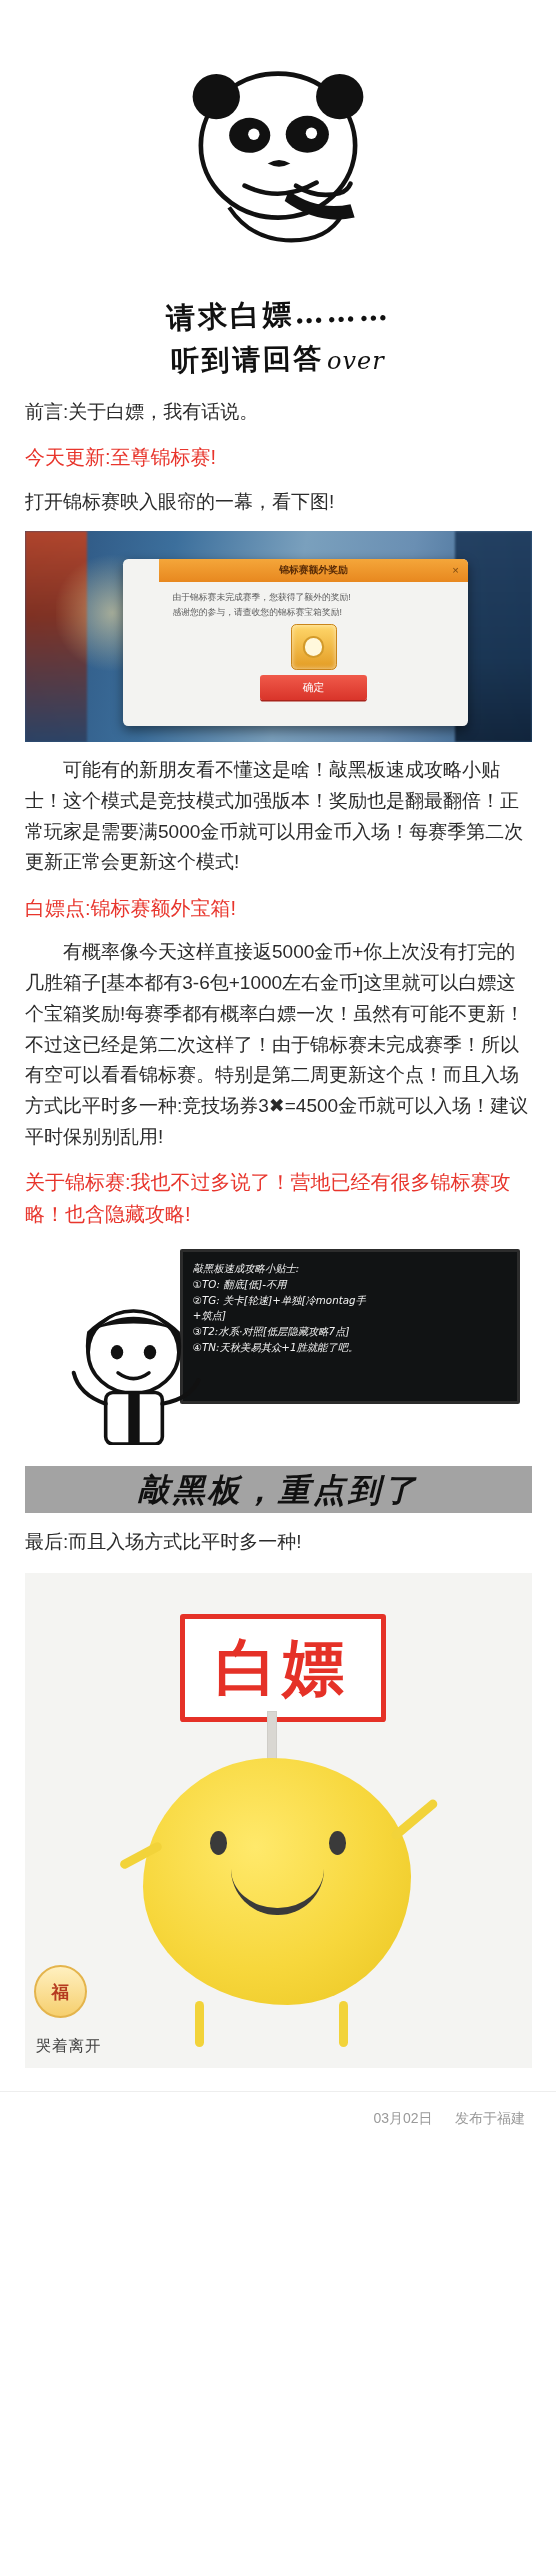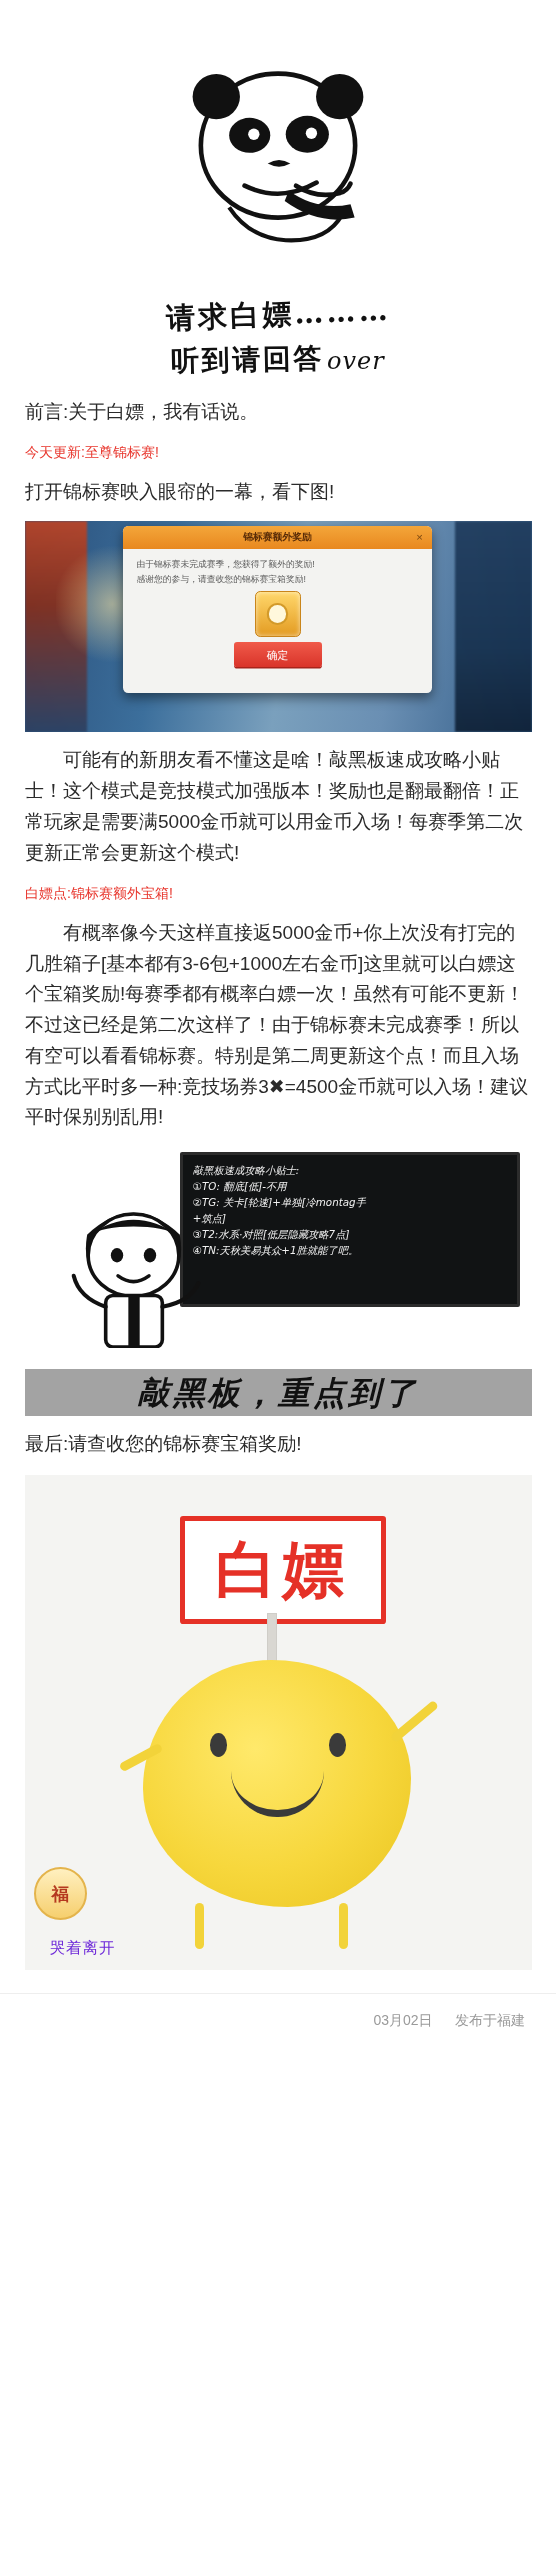--- a/index.html
+++ b/index.html
@@ -83,21 +83,21 @@
   .para {
     font-size: 19px;
     line-height: 1.62;
     color: #2b2b2b;
     margin: 13.4px 0;
     word-break: break-all;
   }
   .para.indent { text-indent: 2em; }
   .hl-red {
     color: #e8352c;
-    font-size: 14px;
+    font-size: 20px;
     line-height: 1.62;
     margin: 13.4px 0;
   }
 
   
   .shot {
     width: 507px;
     height: 211px;
     margin: 12.4px auto 5.2px auto;
     position: relative;
@@ -115,27 +115,28 @@
     background: linear-gradient(180deg,#1f3b5c,#16304d 60%,#0e1f34 100%);
     opacity: .9;
     filter: blur(1px);
   }
   .shot .glow {
     position: absolute; left: 31px; top: 20.6px; width: 113px; height: 124px;
     background: radial-gradient(circle at 50% 50%, rgba(255,230,160,.55), rgba(255,190,90,0) 70%);
   }
   .dialog {
     position: absolute;
-    left: 98px; top: 5px;
+    left: 98px; top: 28px;
     width: 309px; height: 167px;
     background: #f3f3f1;
     border-radius: 5.2px;
     box-shadow: 0 4.1px 11.3px rgba(0,0,0,.45);
     overflow: hidden;
     font-family: "Liberation Sans", sans-serif;
+    padding-left: 36px;
   }
   .dialog .dlg-head {
     height: 23px;
     background: linear-gradient(180deg,#f4a63a,#e8881f);
     color: #5a2c07;
     font-size: 9.8px;
     display: flex;
     align-items: center;
     justify-content: center;
     font-weight: bold;
@@ -158,21 +159,21 @@
   }
   .dialog .medal:after {
     content: "";
     position: absolute; left: 50%; top: 50%;
     width: 17.5px; height: 17.5px; margin: -8.8px 0 0 -8.8px;
     background: #fff8dc;
     border-radius: 50%;
     box-shadow: 0 0 0 2.1px #d39a2a;
   }
   .dialog .dlg-ok {
-    width: 88px; height: 25px;
+    width: 107px; height: 25px;
     margin: 5.2px auto 0 auto;
     border-radius: 3.1px;
     background: linear-gradient(180deg,#f05a4a,#d9342a);
     color: #fff;
     font-size: 10.8px;
     display: flex; align-items: center; justify-content: center;
     box-shadow: 0 1.5px 0 #a8231b;
   }
   .dialog .dlg-close {
     position: absolute; right: 5.2px; top: 4.1px;
@@ -305,23 +306,23 @@
   .final-img .corner-badge .circ {
     width: 49px; height: 49px;
     border-radius: 50%;
     background: linear-gradient(180deg,#fff0c0,#f6cf6e);
     border: 2.1px solid #e4b44c;
     display: flex; align-items: center; justify-content: center;
     color: #b5391f; font-size: 17.5px; font-weight: bold;
   }
   .final-img .corner-text {
     position: absolute;
-    left: 25px; bottom: 11.3px;
+    left: 11px; bottom: 11.3px;
     font-size: 15.5px;
-    color: #6d28d9;
+    color: #404040;
     letter-spacing: 1px;
   }
 
   
   .footer {
     border-top: 0.5px solid #eeeeee;
     margin-top: 23px;
     padding: 17.5px 31px 17.5px 0;
     text-align: right;
     color: #9a9a9a;
@@ -391,20 +392,23 @@
     </div>
 
     <p class="para indent">可能有的新朋友看不懂这是啥！敲黑板速成攻略小贴士！这个模式是竞技模式加强版本！奖励也是翻最翻倍！正常玩家是需要满5000金币就可以用金币入场！每赛季第二次更新正常会更新这个模式!</p>
 
     <p class="hl-red">
       <span>白嫖点:</span><span>锦标赛额外宝箱!</span>
     </p>
 
     <p class="para indent">有概率像今天这样直接返5000金币+你上次没有打完的几胜箱子[基本都有3-6包+1000左右金币]这里就可以白嫖这个宝箱奖励!每赛季都有概率白嫖一次！虽然有可能不更新！不过这已经是第二次这样了！由于锦标赛未完成赛季！所以有空可以看看锦标赛。特别是第二周更新这个点！而且入场方式比平时多一种:竞技场券3✖=4500金币就可以入场！建议平时保别别乱用!</p>
 
+    <p class="hl-red">
+      <span>关于锦标赛:</span><span>我也不过多说了！营地已经有很多锦标赛攻略！也含隐藏攻略!</span>
+    </p>
   </div>
 
   <div class="board-block">
     <div class="board-scene">
       <div class="blackboard">
         <div class="bline">敲黑板速成攻略小贴士:</div>
         <div class="bline">①TO:  翻底[低]-不用</div>
         <div class="bline">②TG:  关卡[轮速]+单独[冷montag手</div>
         <div class="bline">  +筑点]</div>
         <div class="bline">③T2:水系·对照[低层隐藏攻略7点]</div>
@@ -422,21 +426,21 @@
           <rect x="140" y="228" width="22" height="100" fill="#111"></rect>
           <path d="M96 250 q-52 -18 -62 -60" stroke="#111" stroke-width="8" fill="none" stroke-linecap="round"></path>
           <path d="M206 250 q54 -10 70 -46" stroke="#111" stroke-width="8" fill="none" stroke-linecap="round"></path>
         </svg>
       </div>
     </div>
     <div class="board-caption">敲黑板，重点到了</div>
   </div>
 
   <div class="content">
-    <p class="para">最后:请查收您的锦标赛宝箱奖励!</p>
+    <p class="para">最后:而且入场方式比平时多一种!</p>
   </div>
 
   <div class="final-img">
     <div class="sign">
       <span>白嫖</span>
     </div>
     <div class="stick"></div>
     <div class="blob"></div>
     <div class="eye l"></div>
     <div class="eye r"></div>

